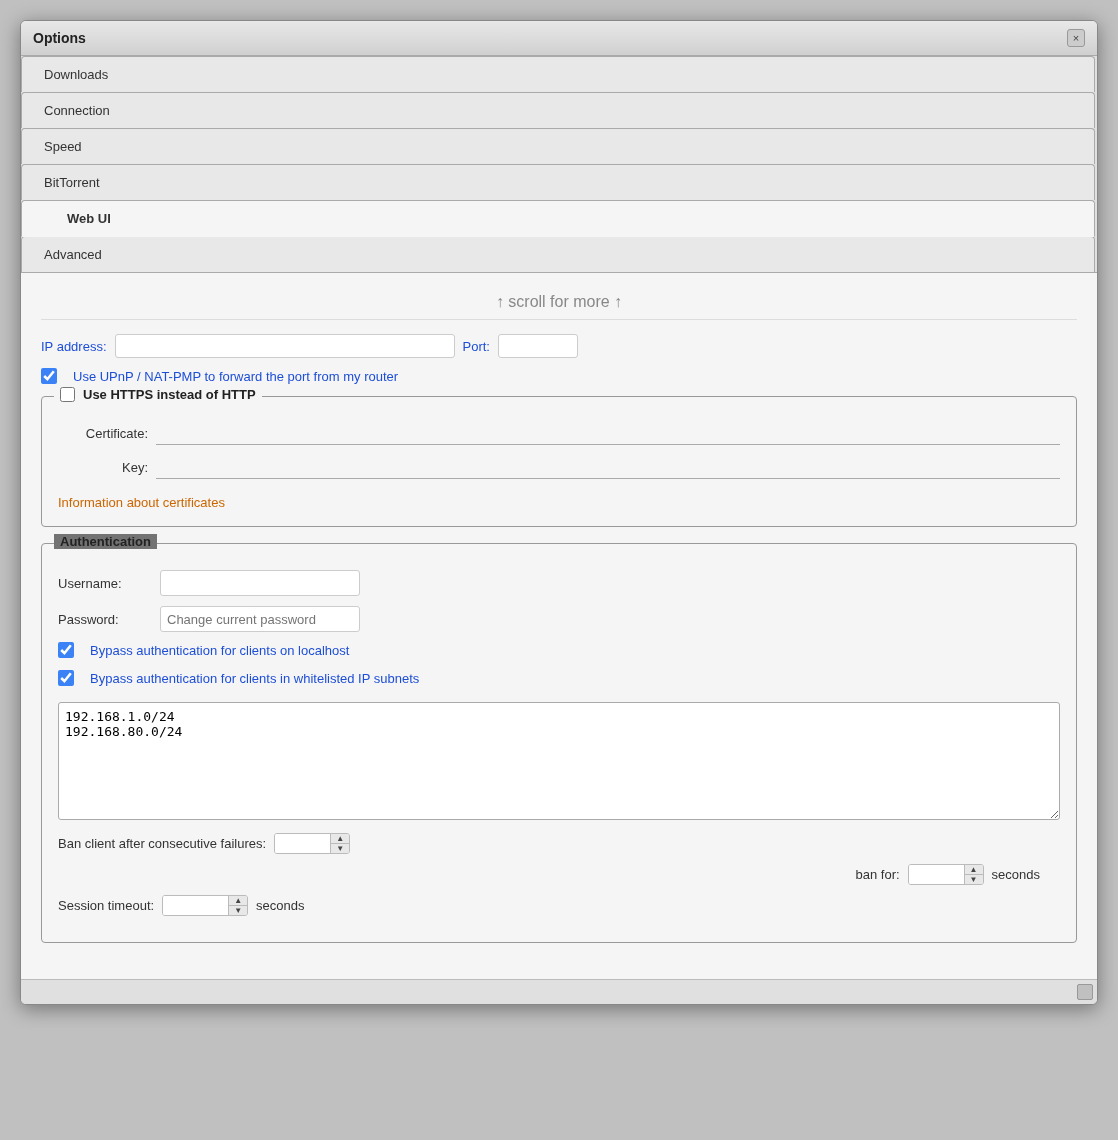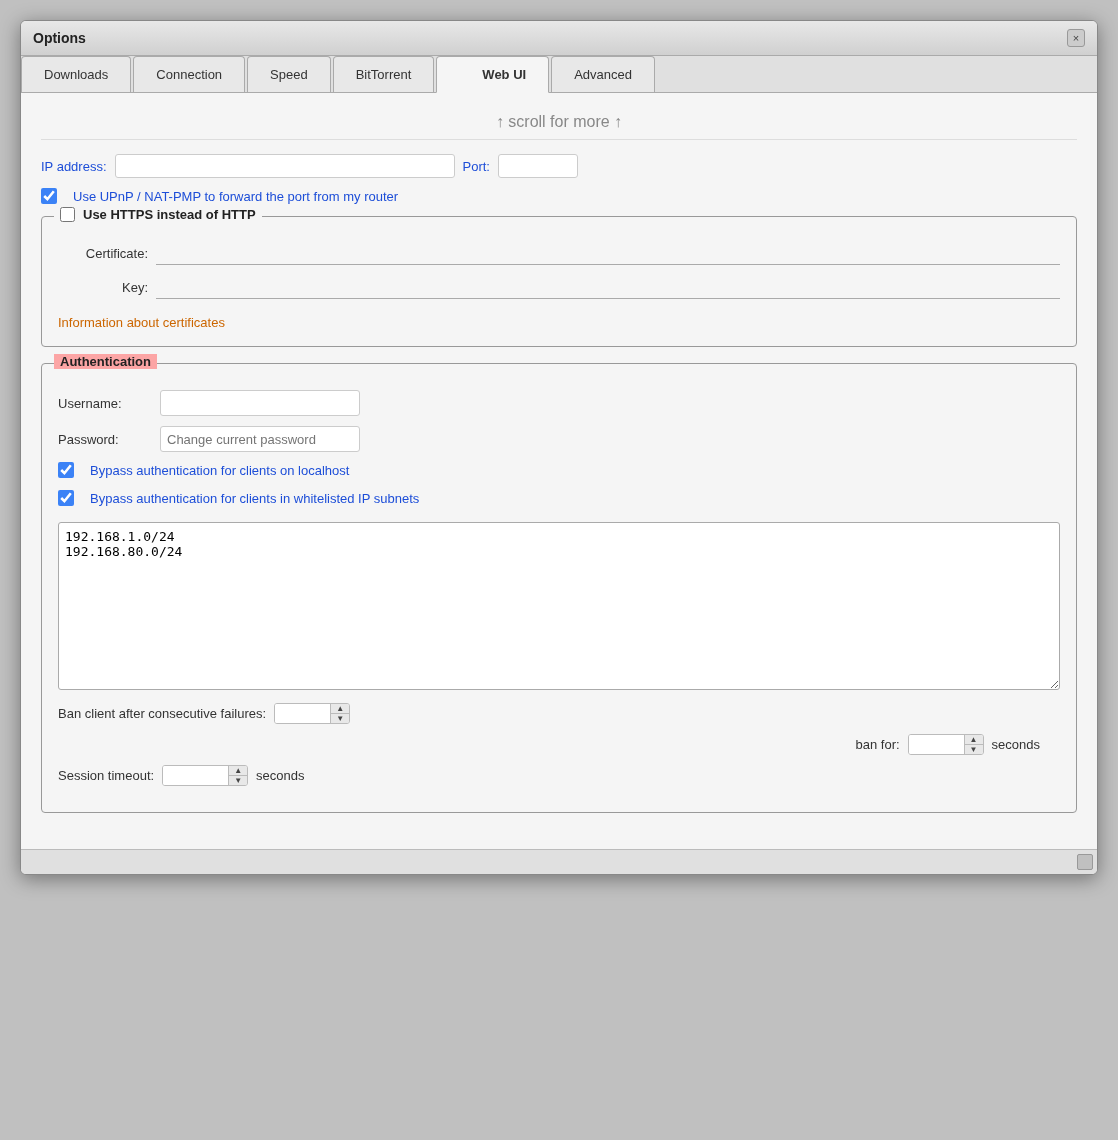--- a/index.html
+++ b/index.html
@@ -44,20 +44,21 @@
       align-items: center;
       justify-content: center;
       cursor: pointer;
       font-size: 11px;
       color: #444;
     }
     .tabs {
       display: flex;
       background: #e0e0e0;
       border-bottom: 1px solid #aaa;
+      flex-direction: column;
     }
     .tab {
       padding: 10px 22px;
       border: 1px solid #aaa;
       border-bottom: none;
       background: #e8e8e8;
       cursor: pointer;
       font-size: 13px;
       color: #333;
       margin-right: 2px;
@@ -174,21 +175,21 @@
       border: 1px solid #999;
       border-radius: 4px;
       padding: 16px 16px 16px;
       margin-bottom: 16px;
       position: relative;
     }
     .auth-legend {
       position: absolute;
       top: -10px;
       left: 12px;
-      background: #fca5a5;
+      background: #737373;
       padding: 0 6px;
       font-weight: bold;
       font-size: 13px;
       color: #222;
     }
     .auth-row {
       display: flex;
       align-items: center;
       margin-bottom: 10px;
       gap: 12px;
@@ -213,21 +214,21 @@
       border: 1px solid #ccc;
       border-radius: 3px;
       background: white;
       padding: 0 6px;
       font-size: 13px;
       color: #ec4899;
       outline: none;
     }
     .whitelist-textarea {
       width: 100%;
-      height: 168px;
+      height: 118px;
       border: 1px solid #aaa;
       border-radius: 3px;
       background: white;
       font-size: 13px;
       font-family: monospace;
       padding: 6px;
       resize: vertical;
       outline: none;
       margin-top: 4px;
     }

